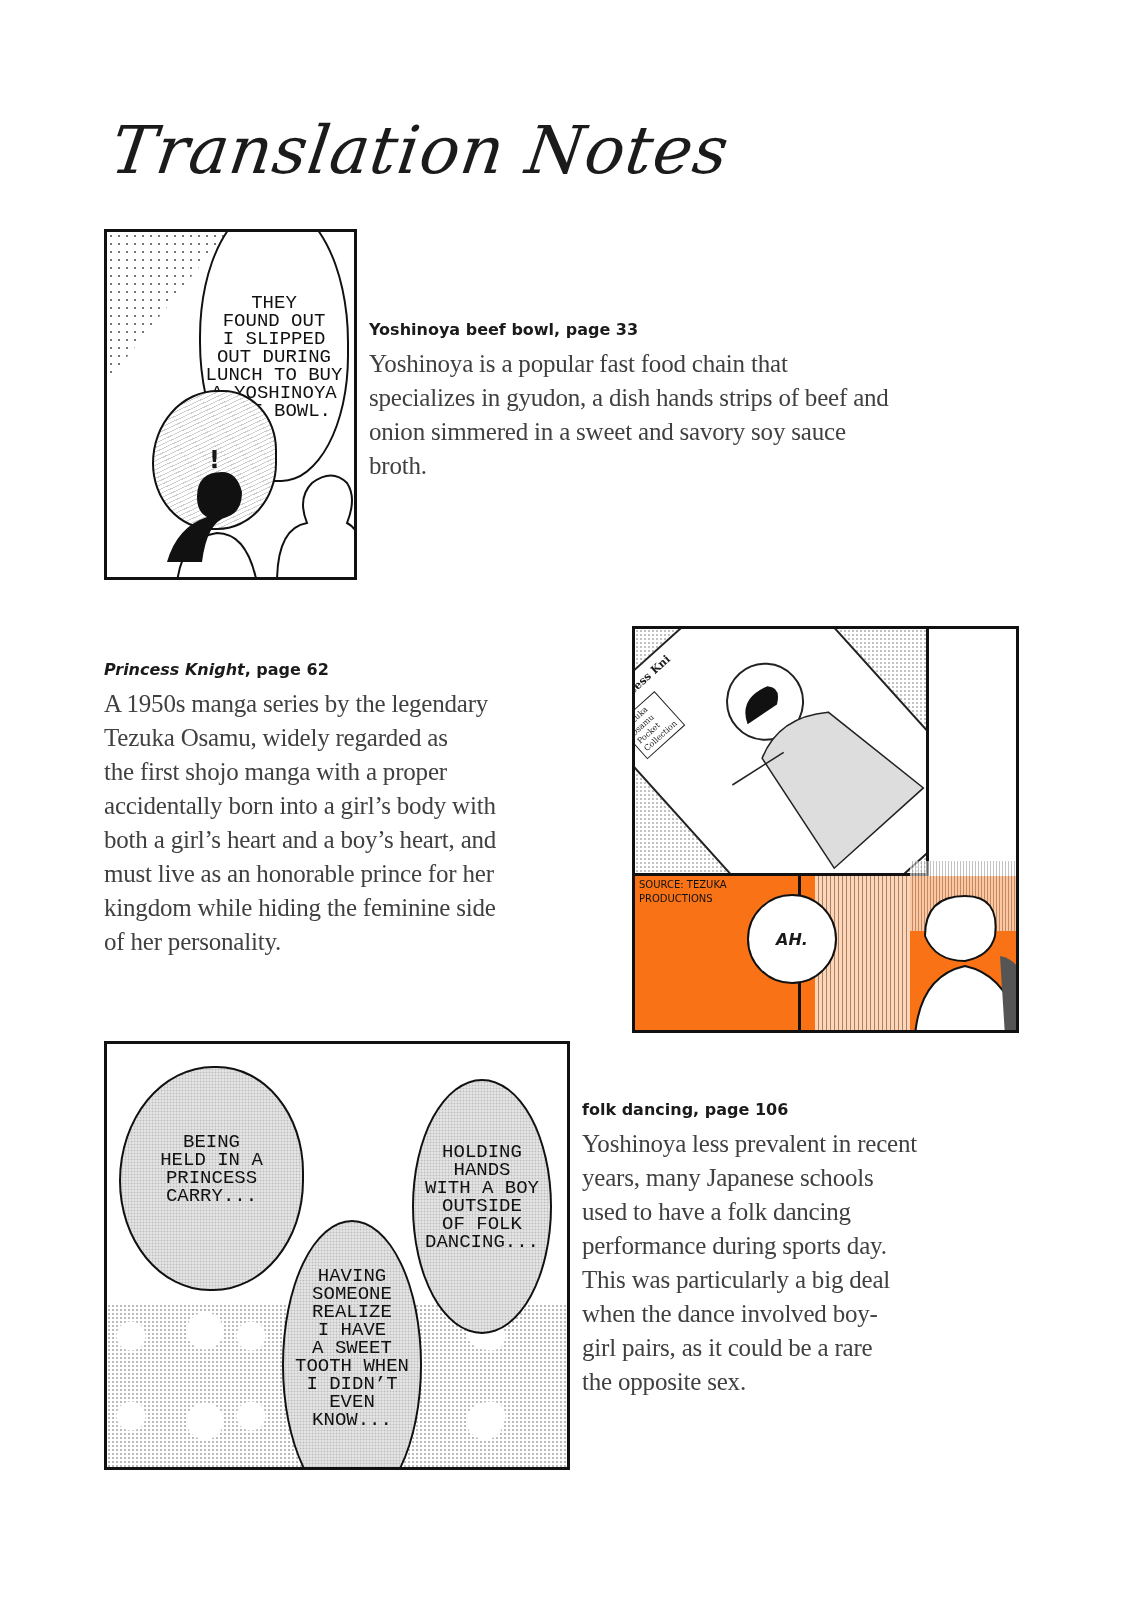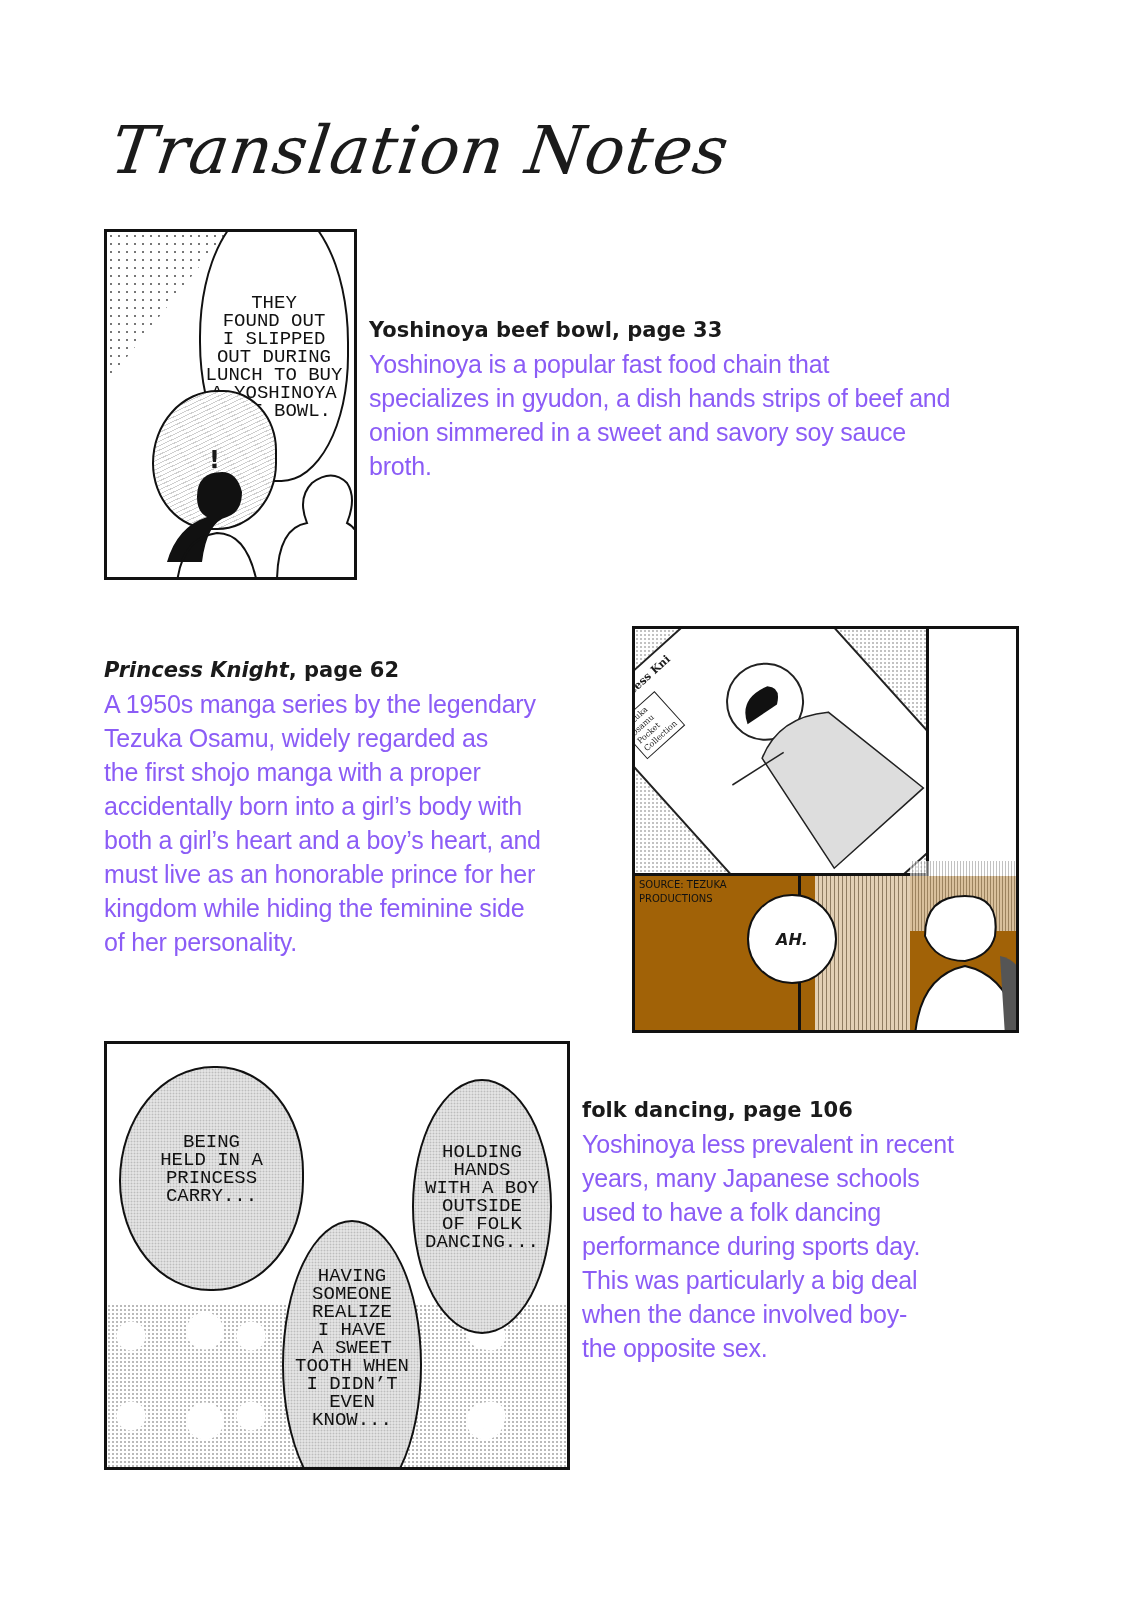--- a/index.html
+++ b/index.html
@@ -5,23 +5,23 @@
   html, body { margin: 0; padding: 0; background: #ffffff; }
   body { width: 1123px; height: 1600px; position: relative; overflow: hidden; color: #1a1a1a; font-family: "Liberation Sans", sans-serif; }
 
   .title { position: absolute; left: 112px; top: 112px; font-family: "DejaVu Serif", serif; font-style: italic; font-size: 66px; letter-spacing: 1px; color: #1b1b1b; transform: skewX(-8deg); white-space: nowrap; }
 
   .panel { position: absolute; border: 3px solid #111; background: #fff; overflow: hidden; box-sizing: border-box; }
   .dots { background-image: radial-gradient(#777 1px, transparent 1.3px); background-size: 8px 8px; }
   .screen { background-image: radial-gradient(#9a9a9a 0.8px, transparent 1.1px); background-size: 4px 4px; }
 
   .note { position: absolute; }
-  .note-head { font-family: "DejaVu Sans", sans-serif; font-weight: bold; font-size: 21px; line-height: 34px; color: #1a1a1a; }
+  .note-head { font-family: "DejaVu Sans", sans-serif; font-weight: bold; font-size: 16px; line-height: 34px; color: #1a1a1a; }
   .note-head i { font-style: italic; }
-  .note-body { font-family: Liberation Sans, sans-serif; font-size: 25px; line-height: 34px; color: #8b5cf6; letter-spacing: -0.2px; }
+  .note-body { font-family: Liberation Serif, serif; font-size: 25px; line-height: 34px; color: #404040; letter-spacing: -0.2px; }
 
   .bubble { position: absolute; border: 2px solid #111; border-radius: 50%; background: #fff; display: flex; align-items: center; justify-content: center; text-align: center; box-sizing: border-box; }
   .bubble-text { font-family: Liberation Mono, monospace; font-size: 19px; line-height: 18px; text-transform: uppercase; color: #111; }
   .gray-bubble { background-color: #e3e3e3; background-image: radial-gradient(#bdbdbd 0.8px, transparent 1.1px); background-size: 3px 3px; }
 
   .caption { position: absolute; font-family: "DejaVu Sans", sans-serif; font-size: 10px; line-height: 14px; color: #111; }
   .figure { position: absolute; }
   .line { position: absolute; background: #111; }
 </style>
 </head>
@@ -96,21 +96,21 @@
         <circle cx="140" cy="110" r="38" fill="#fff" stroke="#222" stroke-width="2"></circle>
         <path d="M112 115 q10 -25 40 -15 q10 10 -5 20 z" fill="#111"></path>
         <path d="M100 150 q40 -20 80 10 l20 120 h-120 z" fill="#ddd" stroke="#222" stroke-width="1.5"></path>
         <line x1="60" y1="150" x2="120" y2="160" stroke="#222" stroke-width="1.5"></line>
       </svg>
     </div>
   </div>
 
   <div style="position:absolute; left:294px; top:0; right:0; height:230px; background:#fff;"></div>
 
-  <div style="position:absolute; left:0; top:247px; right:0; bottom:0; background:#a16207;">
+  <div style="position:absolute; left:0; top:247px; right:0; bottom:0; background:#f97316;">
     <div class="caption" style="left:4px; top:2px;">
       <div>SOURCE: TEZUKA</div>
       <div>PRODUCTIONS</div>
     </div>
     <div class="line" style="left:163px; top:0; width:3px; height:160px;"></div>
     <div style="position:absolute; left:180px; top:0; width:95px; height:160px; background:repeating-linear-gradient(90deg,#fff 0 3px,#888 3px 4px); opacity:0.7;"></div>
     <div style="position:absolute; left:275px; top:-15px; right:0; height:70px; background:repeating-linear-gradient(90deg,#fff 0 2px,#999 2px 3px); opacity:0.6;"></div>
     <div class="bubble" style="left:112px; top:18px; width:90px; height:90px;">
       <span style="font-family:'DejaVu Sans',sans-serif; font-style:italic; font-weight:bold; font-size:16px;">AH.</span>
     </div>
@@ -161,15 +161,16 @@
   <div class="note-head">
     <span>folk dancing</span><span>, page 106</span>
   </div>
   <div class="note-body">
     <div>Yoshinoya less prevalent in recent</div>
     <div>years, many Japanese schools</div>
     <div>used to have a folk dancing</div>
     <div>performance during sports day.</div>
     <div>This was particularly a big deal</div>
     <div>when the dance involved boy-</div>
+    <div>girl pairs, as it could be a rare</div>
     <div>the opposite sex.</div>
   </div>
 </div>
 
 </body></html>

